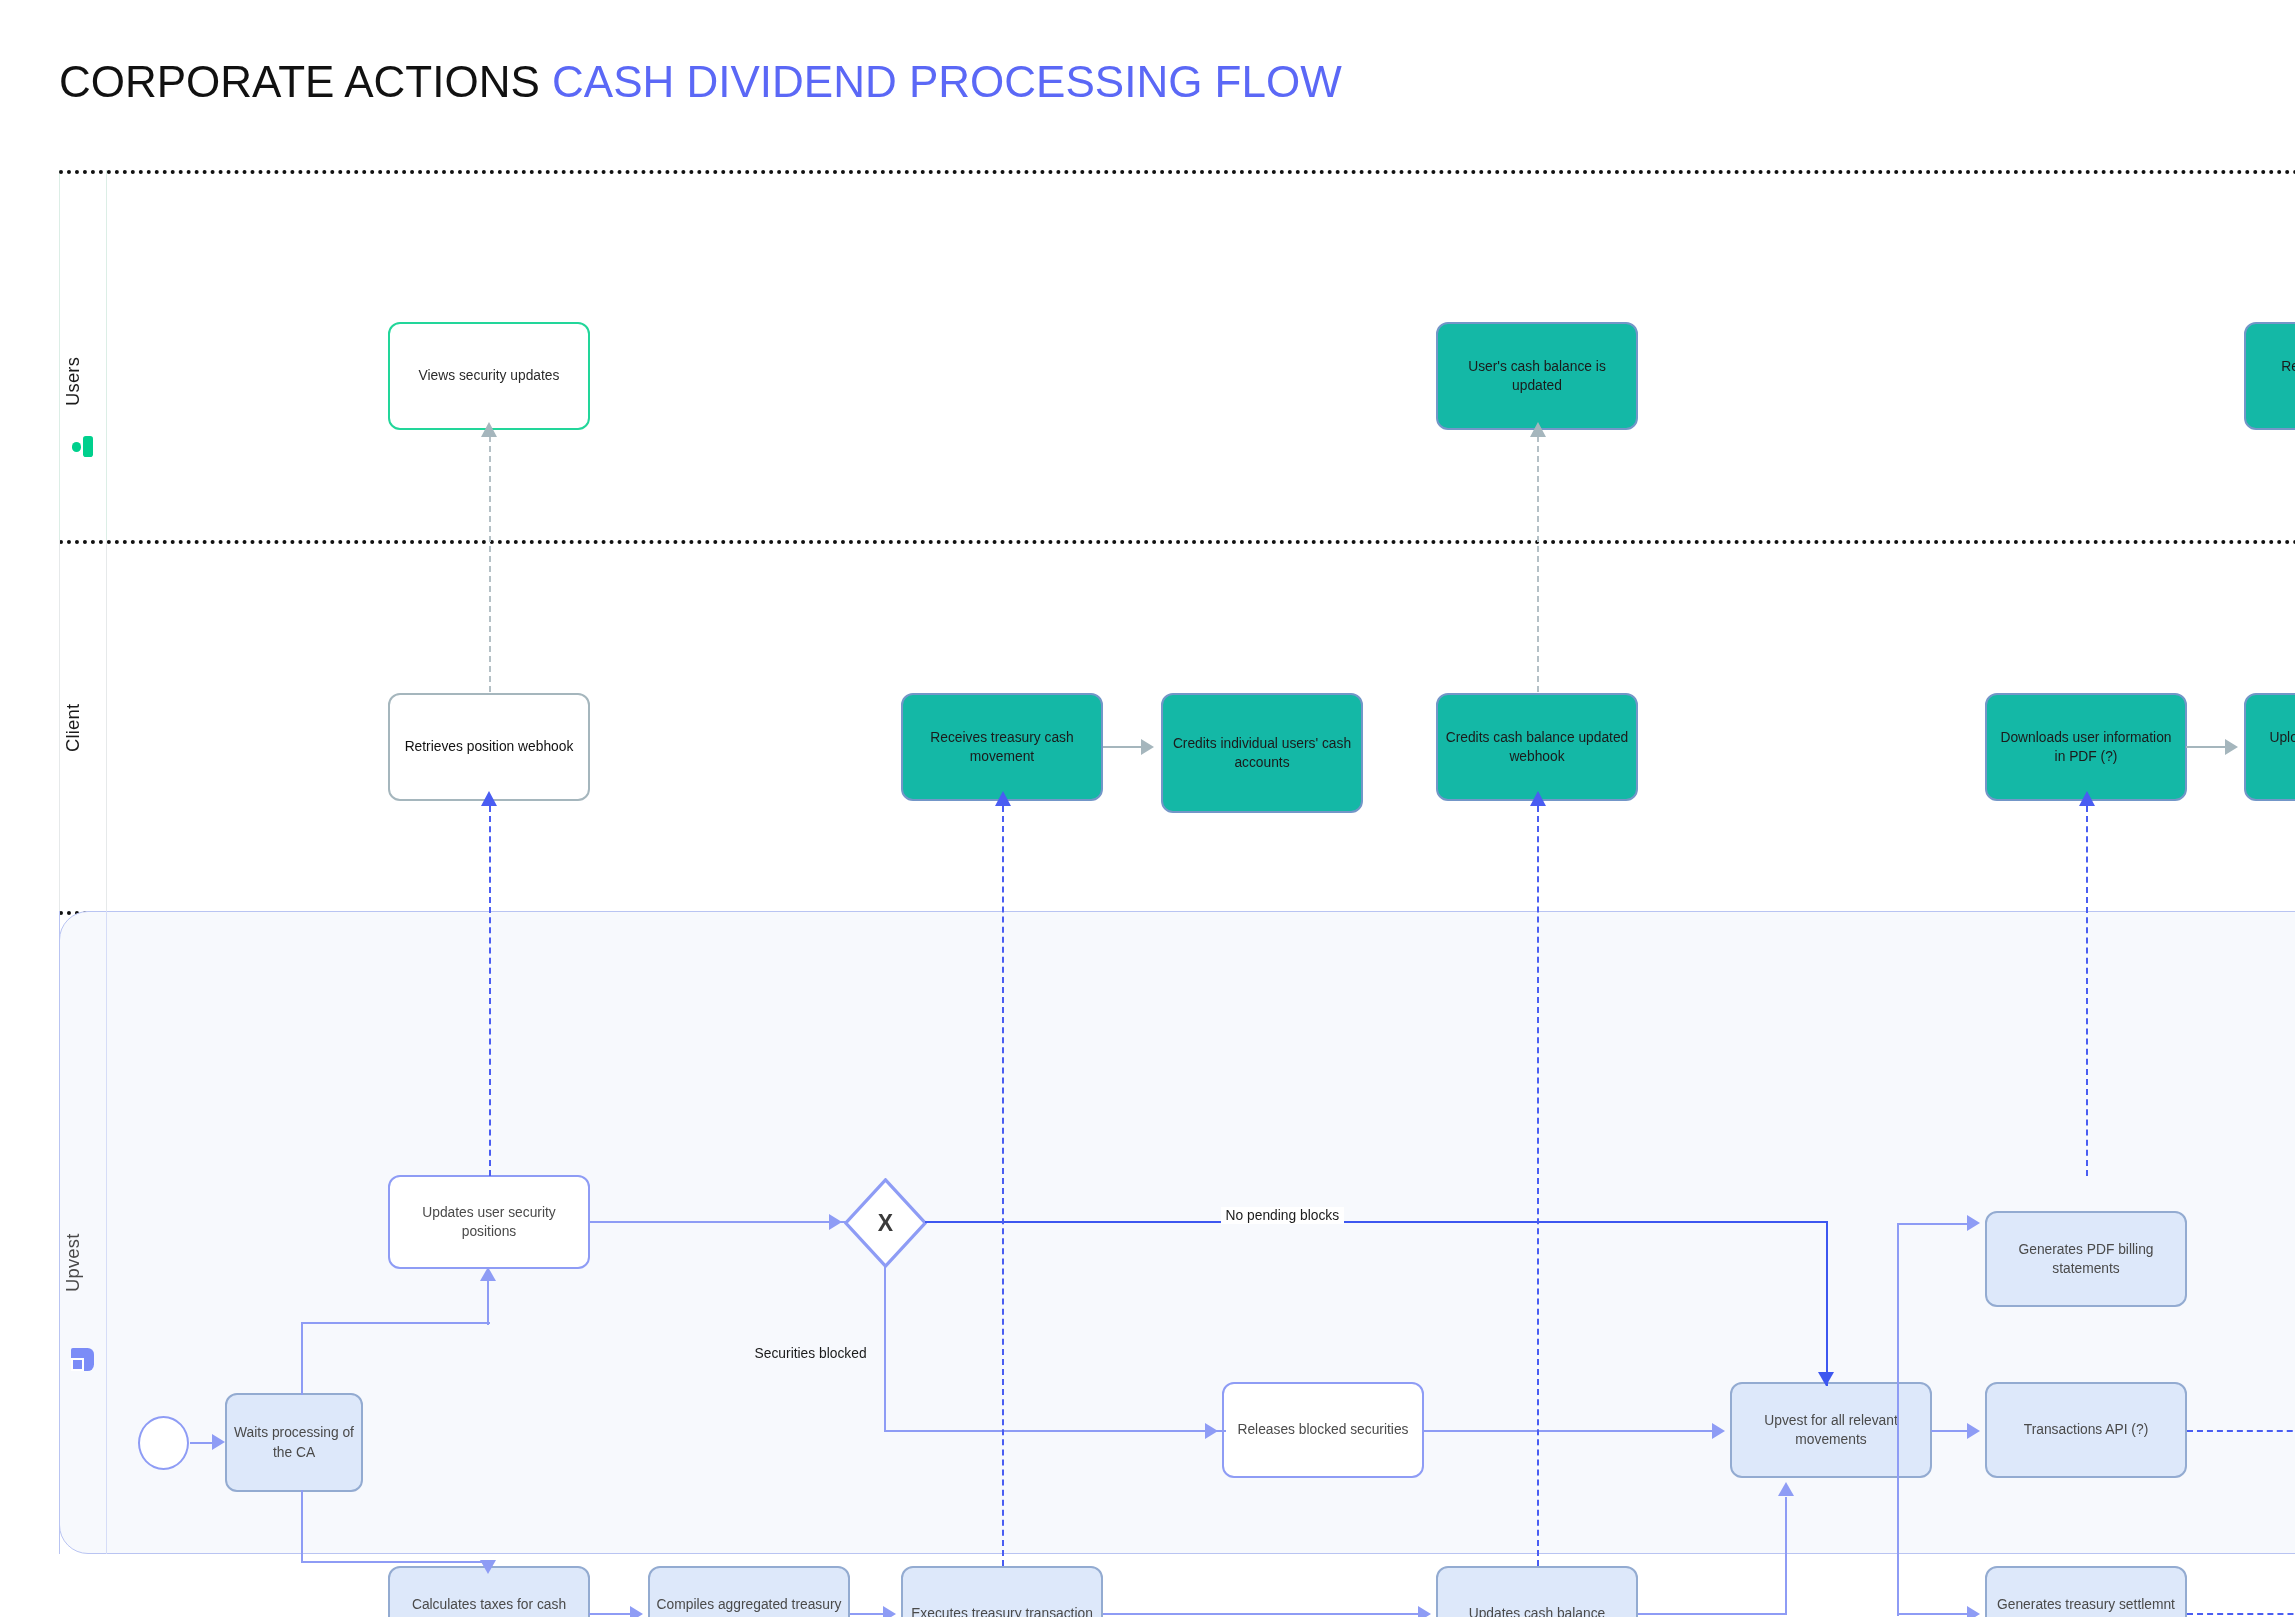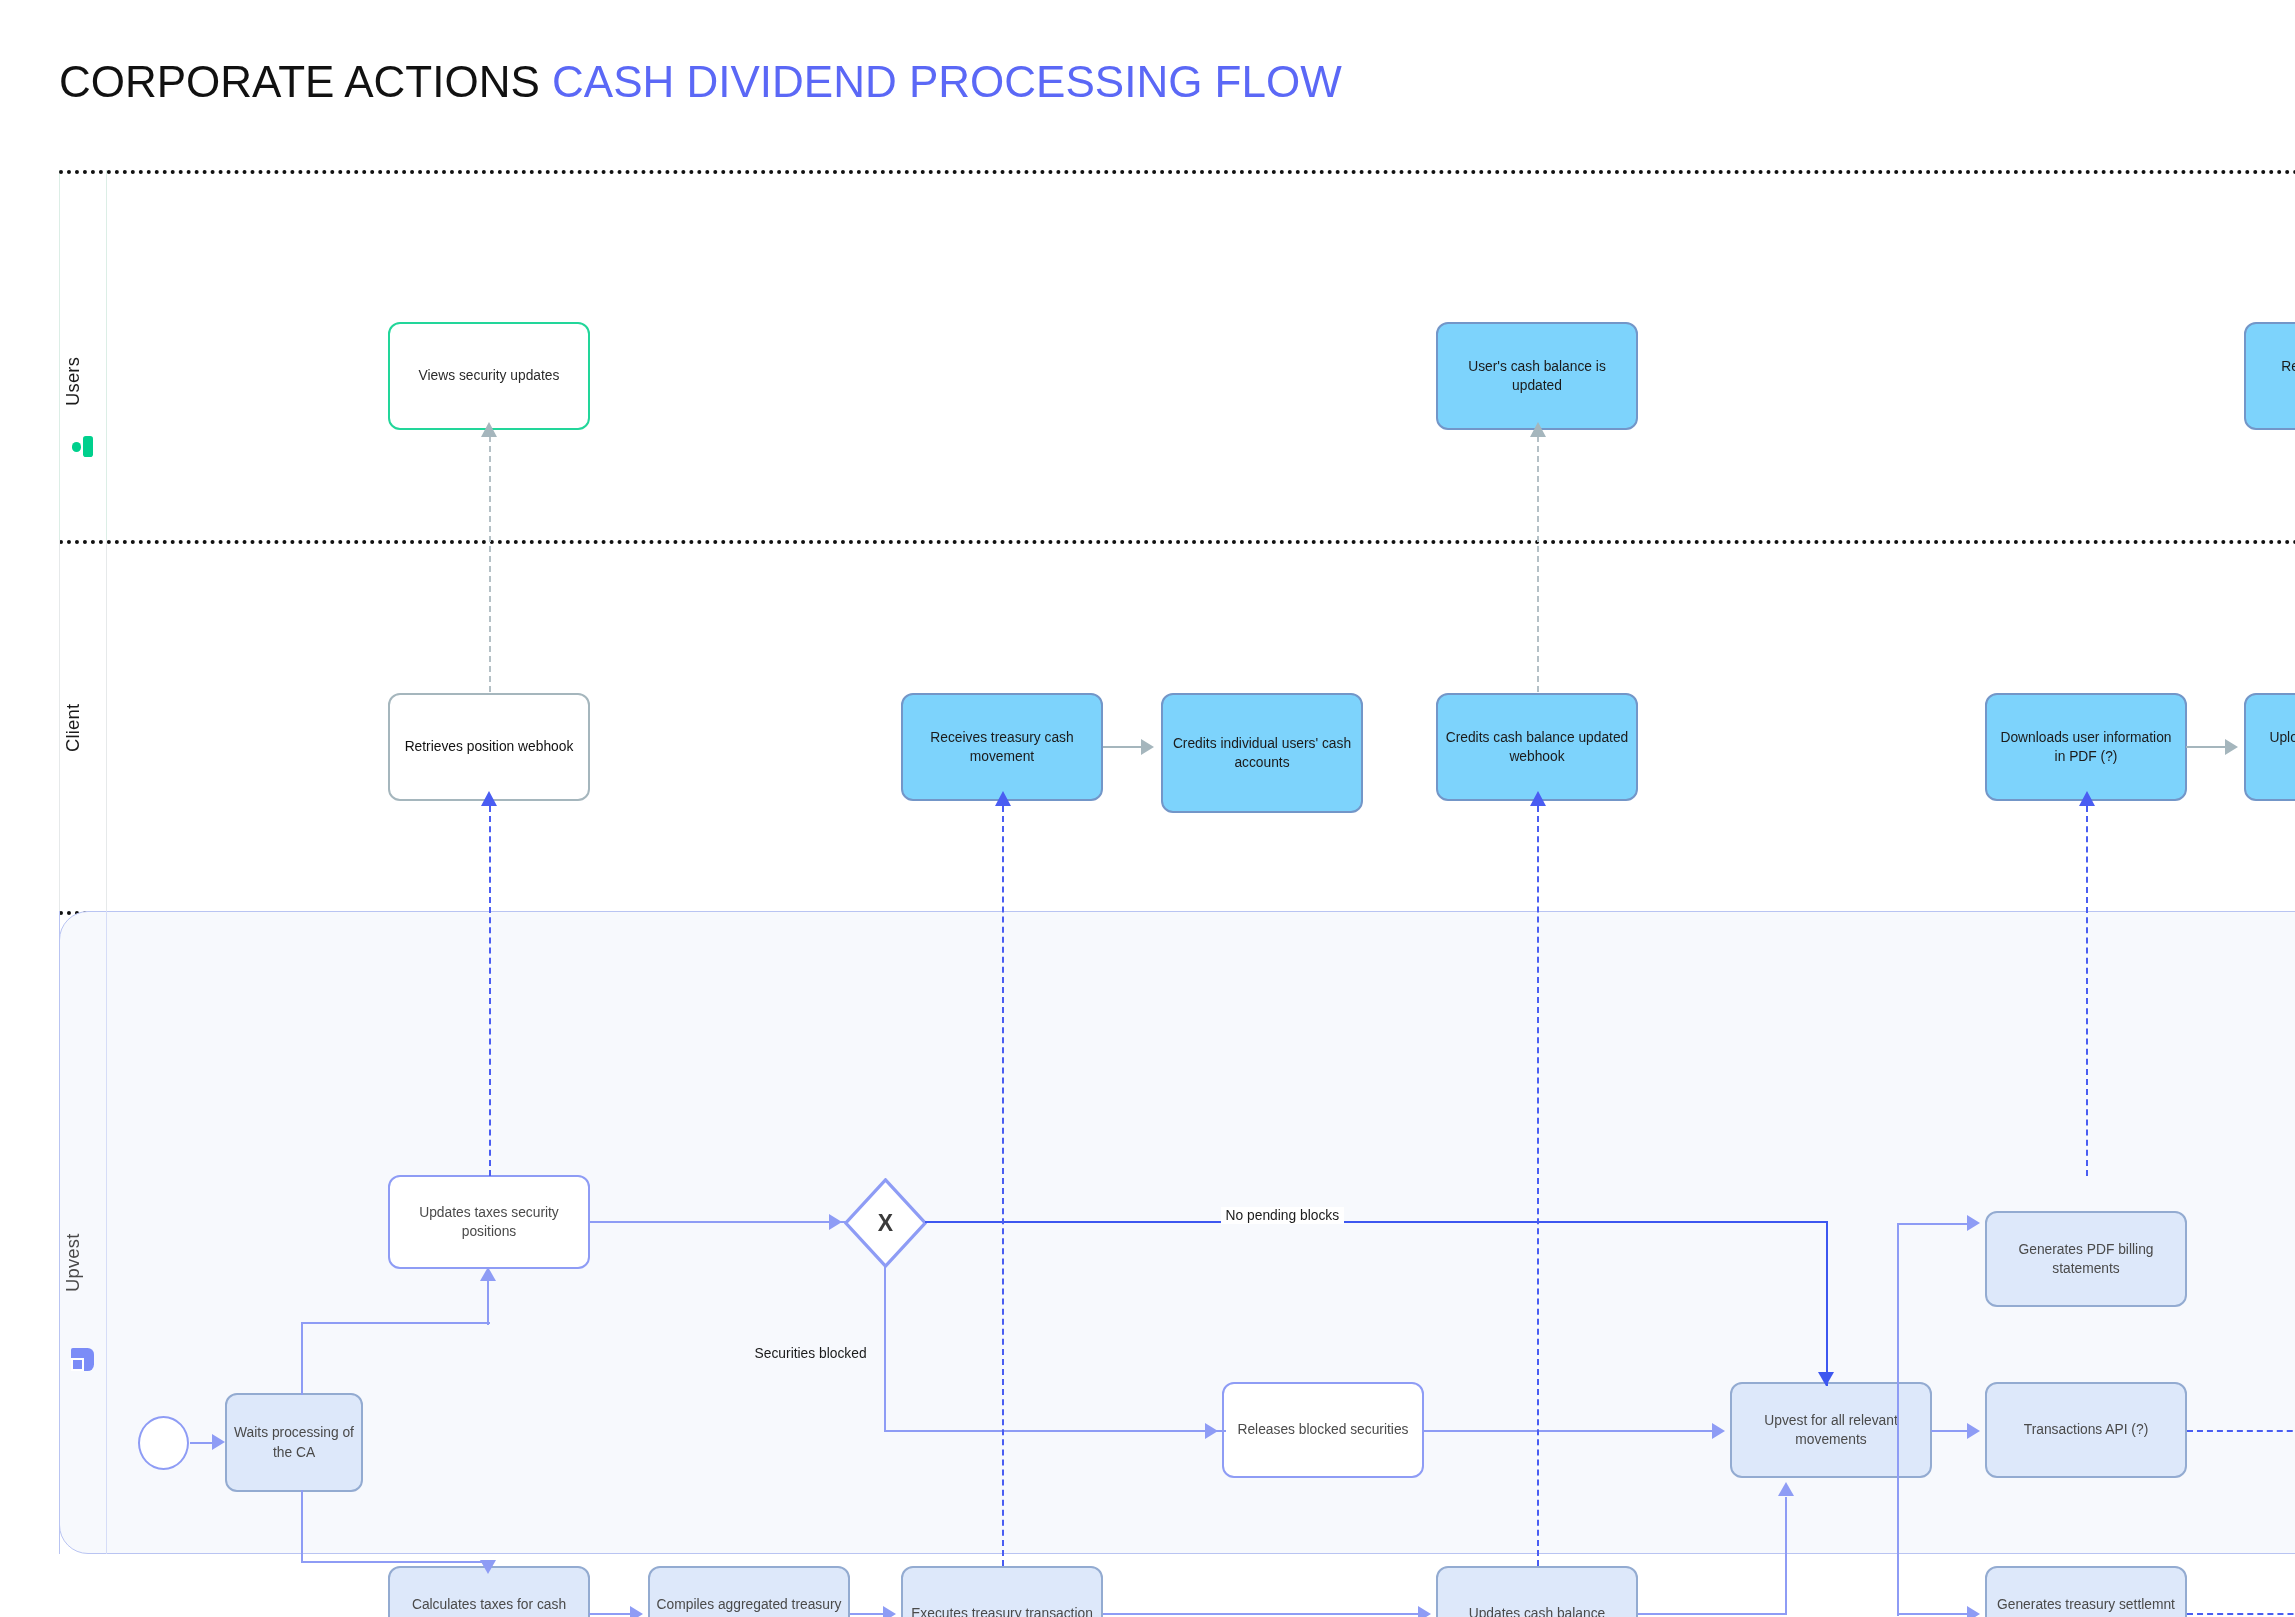--- a/index.html
+++ b/index.html
@@ -52,21 +52,21 @@
   .upvest-icon .notch{position:absolute;left:0px;top:10px;width:13px;height:13px;background:#7b8cf7;border:2.8px solid #ffffff;box-sizing:border-box;}
 
   
   .node{
     position:absolute;box-sizing:border-box;
     display:flex;align-items:center;justify-content:center;text-align:center;
     border-radius:12px;font-size:13.8px;line-height:1.38;
     padding:2.8px 6.4px;
   }
   .node span{display:block;}
-  .n-blue{background:#7dd3fc;border:2.3px solid #7396c8;color:#1b1b1b;}
+  .n-blue{background:#14b8a6;border:2.3px solid #7396c8;color:#1b1b1b;}
   .n-blue-soft{background:#dde8fa;border:2.3px solid #93abd1;color:#4a4a4a;}
   .n-white-green{background:#ffffff;border:2.8px solid #22d69a;color:#2b2b2b;}
   .n-white-gray{background:#ffffff;border:2.8px solid #a5b6bd;color:#111111;}
   .n-white-blue{background:#ffffff;border:2.3px solid #8e9cf5;color:#4a4a4a;}
 
   
   .event{position:absolute;box-sizing:border-box;border-radius:50%;background:#ffffff;}
   .ev-start{border:2.3px solid #8e9cf5;}
 
   
@@ -172,21 +172,21 @@
 
   <div class="node n-blue" style="left:1926px;top:523px;width:202px;height:108px;">
     <span>Downloads user information in PDF (?)</span>
   </div>
 
   <div class="node n-blue" style="left:2185px;top:523px;width:202px;height:108px;">
     <span>Uploads PDF to the user postbox</span>
   </div>
 
   <div class="node n-white-blue" style="left:329px;top:1005px;width:202px;height:94px;">
-    <span>Updates taxes security positions</span>
+    <span>Updates user security positions</span>
   </div>
 
   <div class="event ev-start" style="left:79px;top:1246px;width:51px;height:54px;"></div>
 
   <div class="node n-blue-soft" style="left:166px;top:1223px;width:138px;height:99px;">
     <span>Waits processing of the CA</span>
   </div>
 
   <div class="gateway" style="left:785px;top:1008px;width:83px;height:90px;">
     <svg class="dia" viewBox="0 0 180 195" preserveAspectRatio="none">

